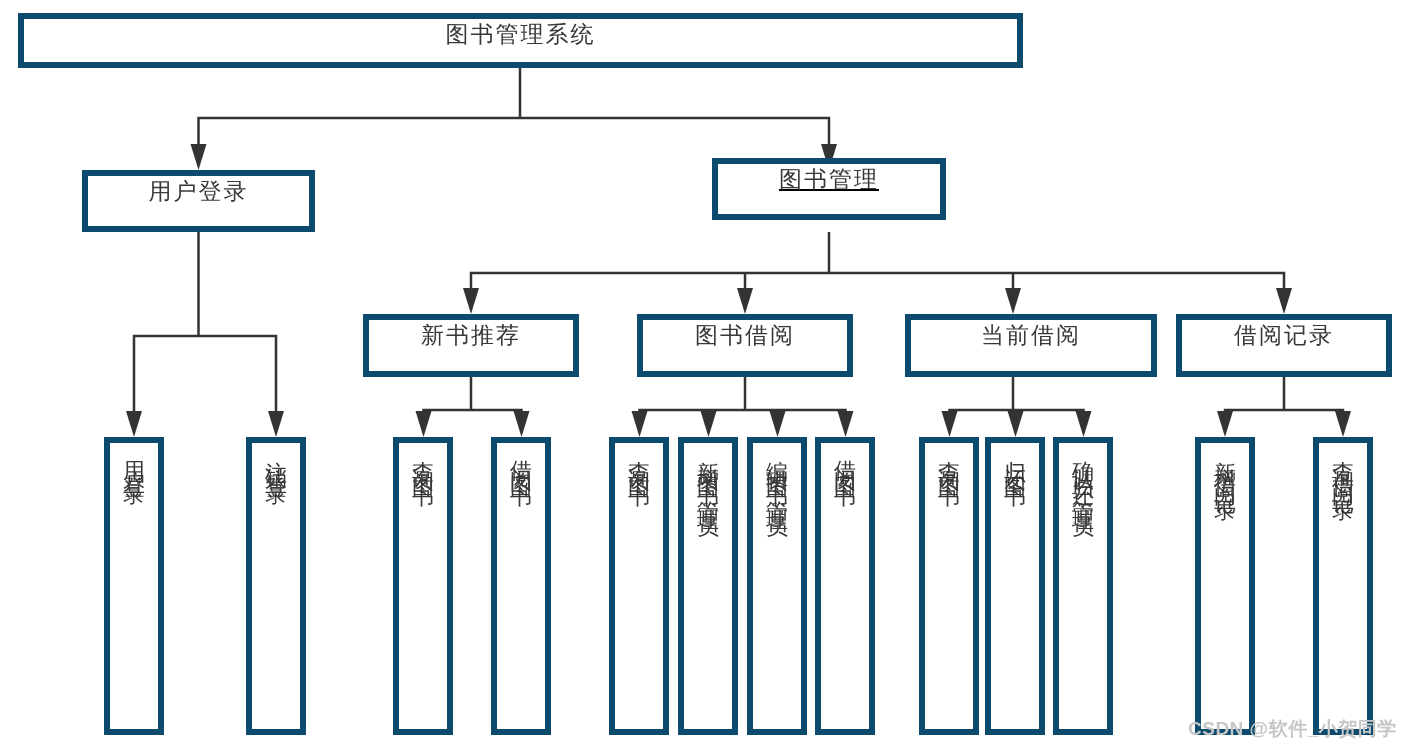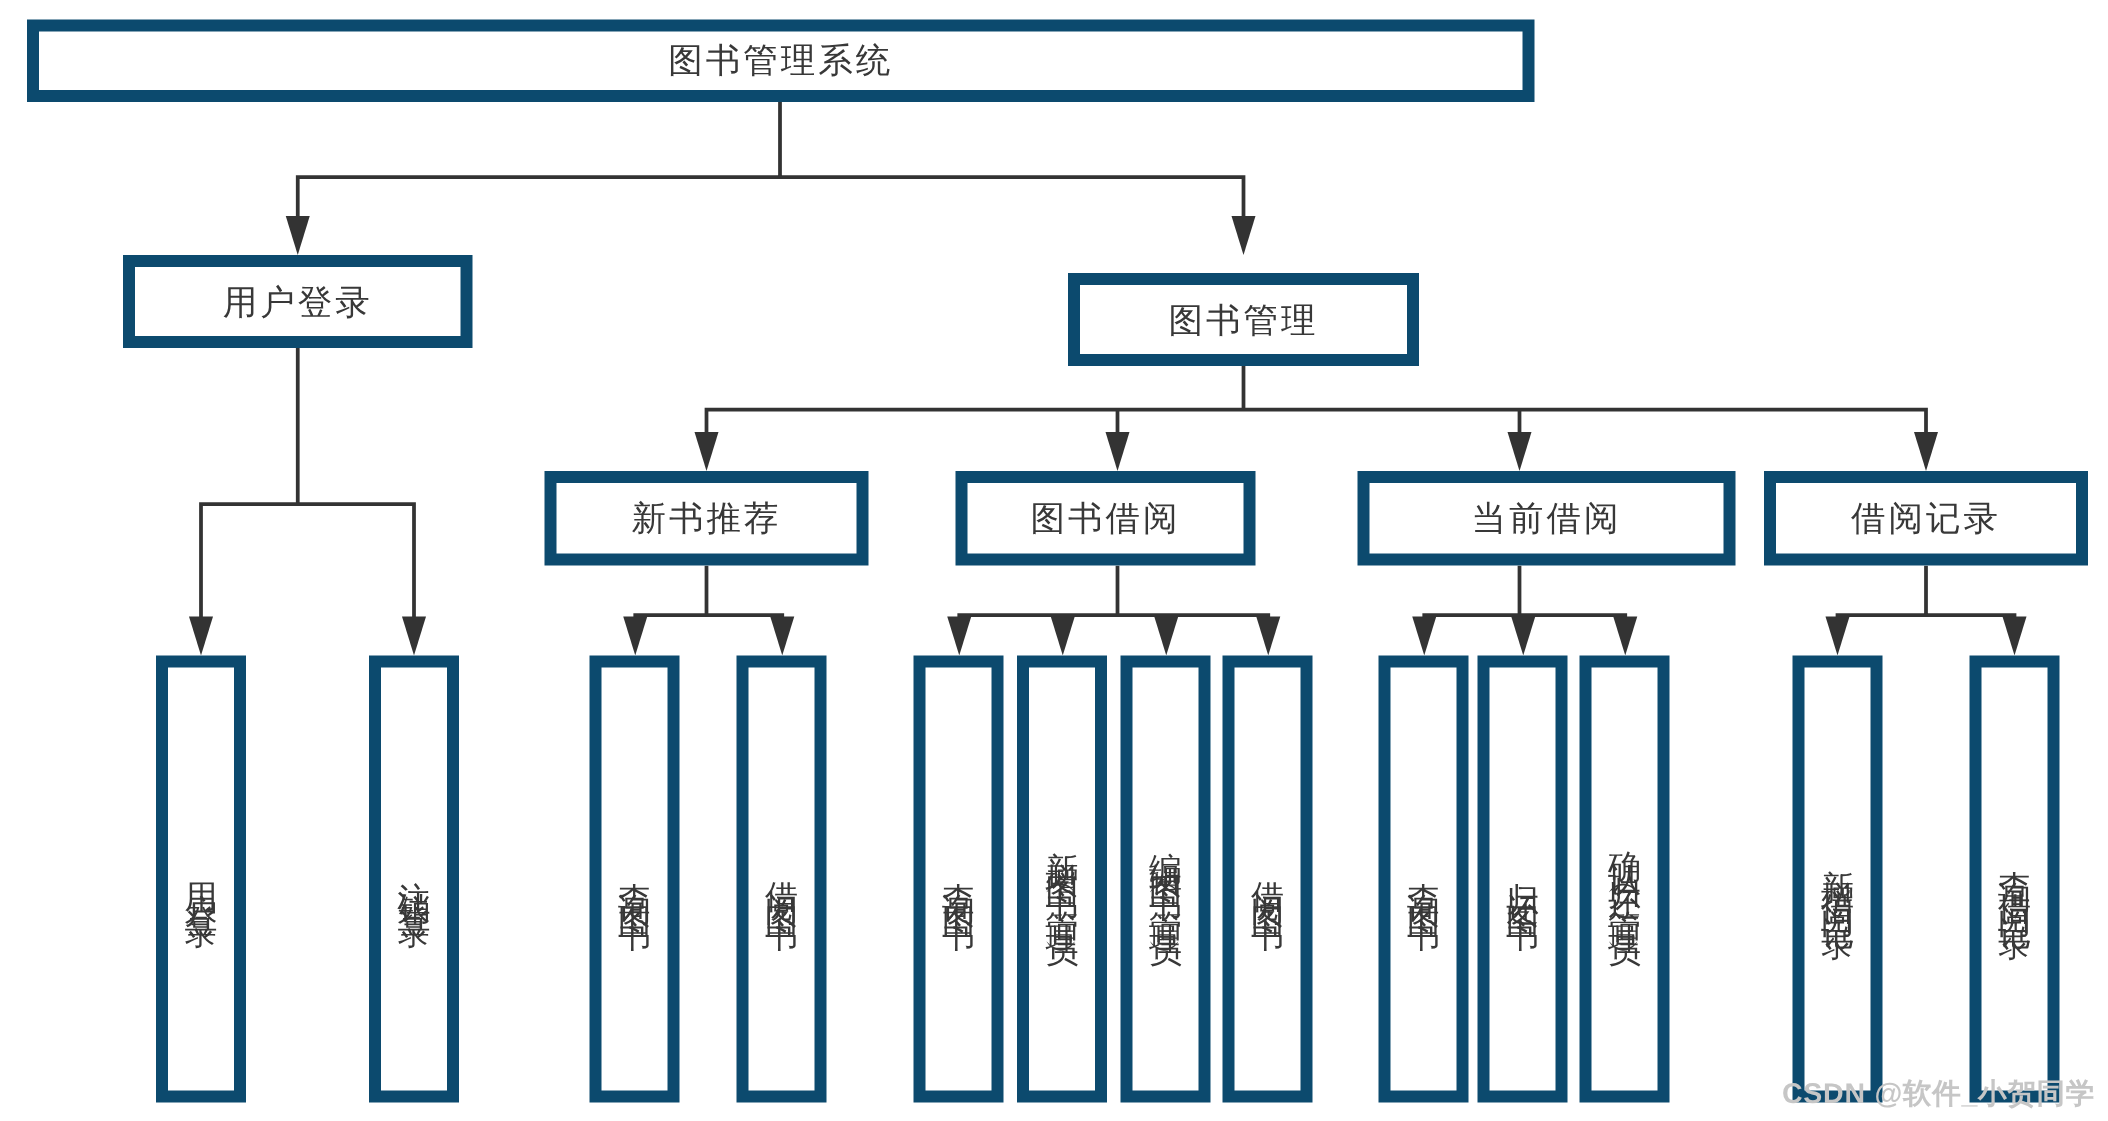--- a/index.html
+++ b/index.html
@@ -18,23 +18,23 @@
   .wires {
     position: absolute;
     left: 0;
     top: 0;
     pointer-events: none;
   }
   .node {
     position: absolute;
     box-sizing: border-box;
     background: #ffffff;
-    border: 8px solid #0c4a6e;
+    border: 6px solid #0c4a6e;
     display: flex;
-    align-items: center;
+    align-items: flex-start;
     justify-content: center;
     z-index: 1;
   }
   .h-label {
     font-size: 23px;
     letter-spacing: 2px;
     color: #383838;
     white-space: nowrap;
   }
   .v-label {
@@ -95,28 +95,28 @@
     </g>
   </svg>
 
   <div class="node" style="left:18px; top:13px; width:1005px; height:55px;">
     <span class="h-label">图书管理系统</span>
   </div>
 
   <div class="node" style="left:82px; top:170px; width:233px; height:62px;">
     <span class="h-label">用户登录</span>
   </div>
-  <div class="node" style="left:712px; top:182px; width:234px; height:62px;">
+  <div class="node" style="left:712px; top:158px; width:234px; height:62px;text-decoration:underline;">
     <span class="h-label">图书管理</span>
   </div>
 
   <div class="node" style="left:363px; top:314px; width:216px; height:63px;">
     <span class="h-label">新书推荐</span>
   </div>
-  <div class="node" style="left:637px; top:314px; width:200px; height:63px;">
+  <div class="node" style="left:637px; top:314px; width:216px; height:63px;">
     <span class="h-label">图书借阅</span>
   </div>
   <div class="node" style="left:905px; top:314px; width:252px; height:63px;">
     <span class="h-label">当前借阅</span>
   </div>
   <div class="node" style="left:1176px; top:314px; width:216px; height:63px;">
     <span class="h-label">借阅记录</span>
   </div>
 
   <div class="node" style="left:104px; top:437px; width:60px; height:298px;">

